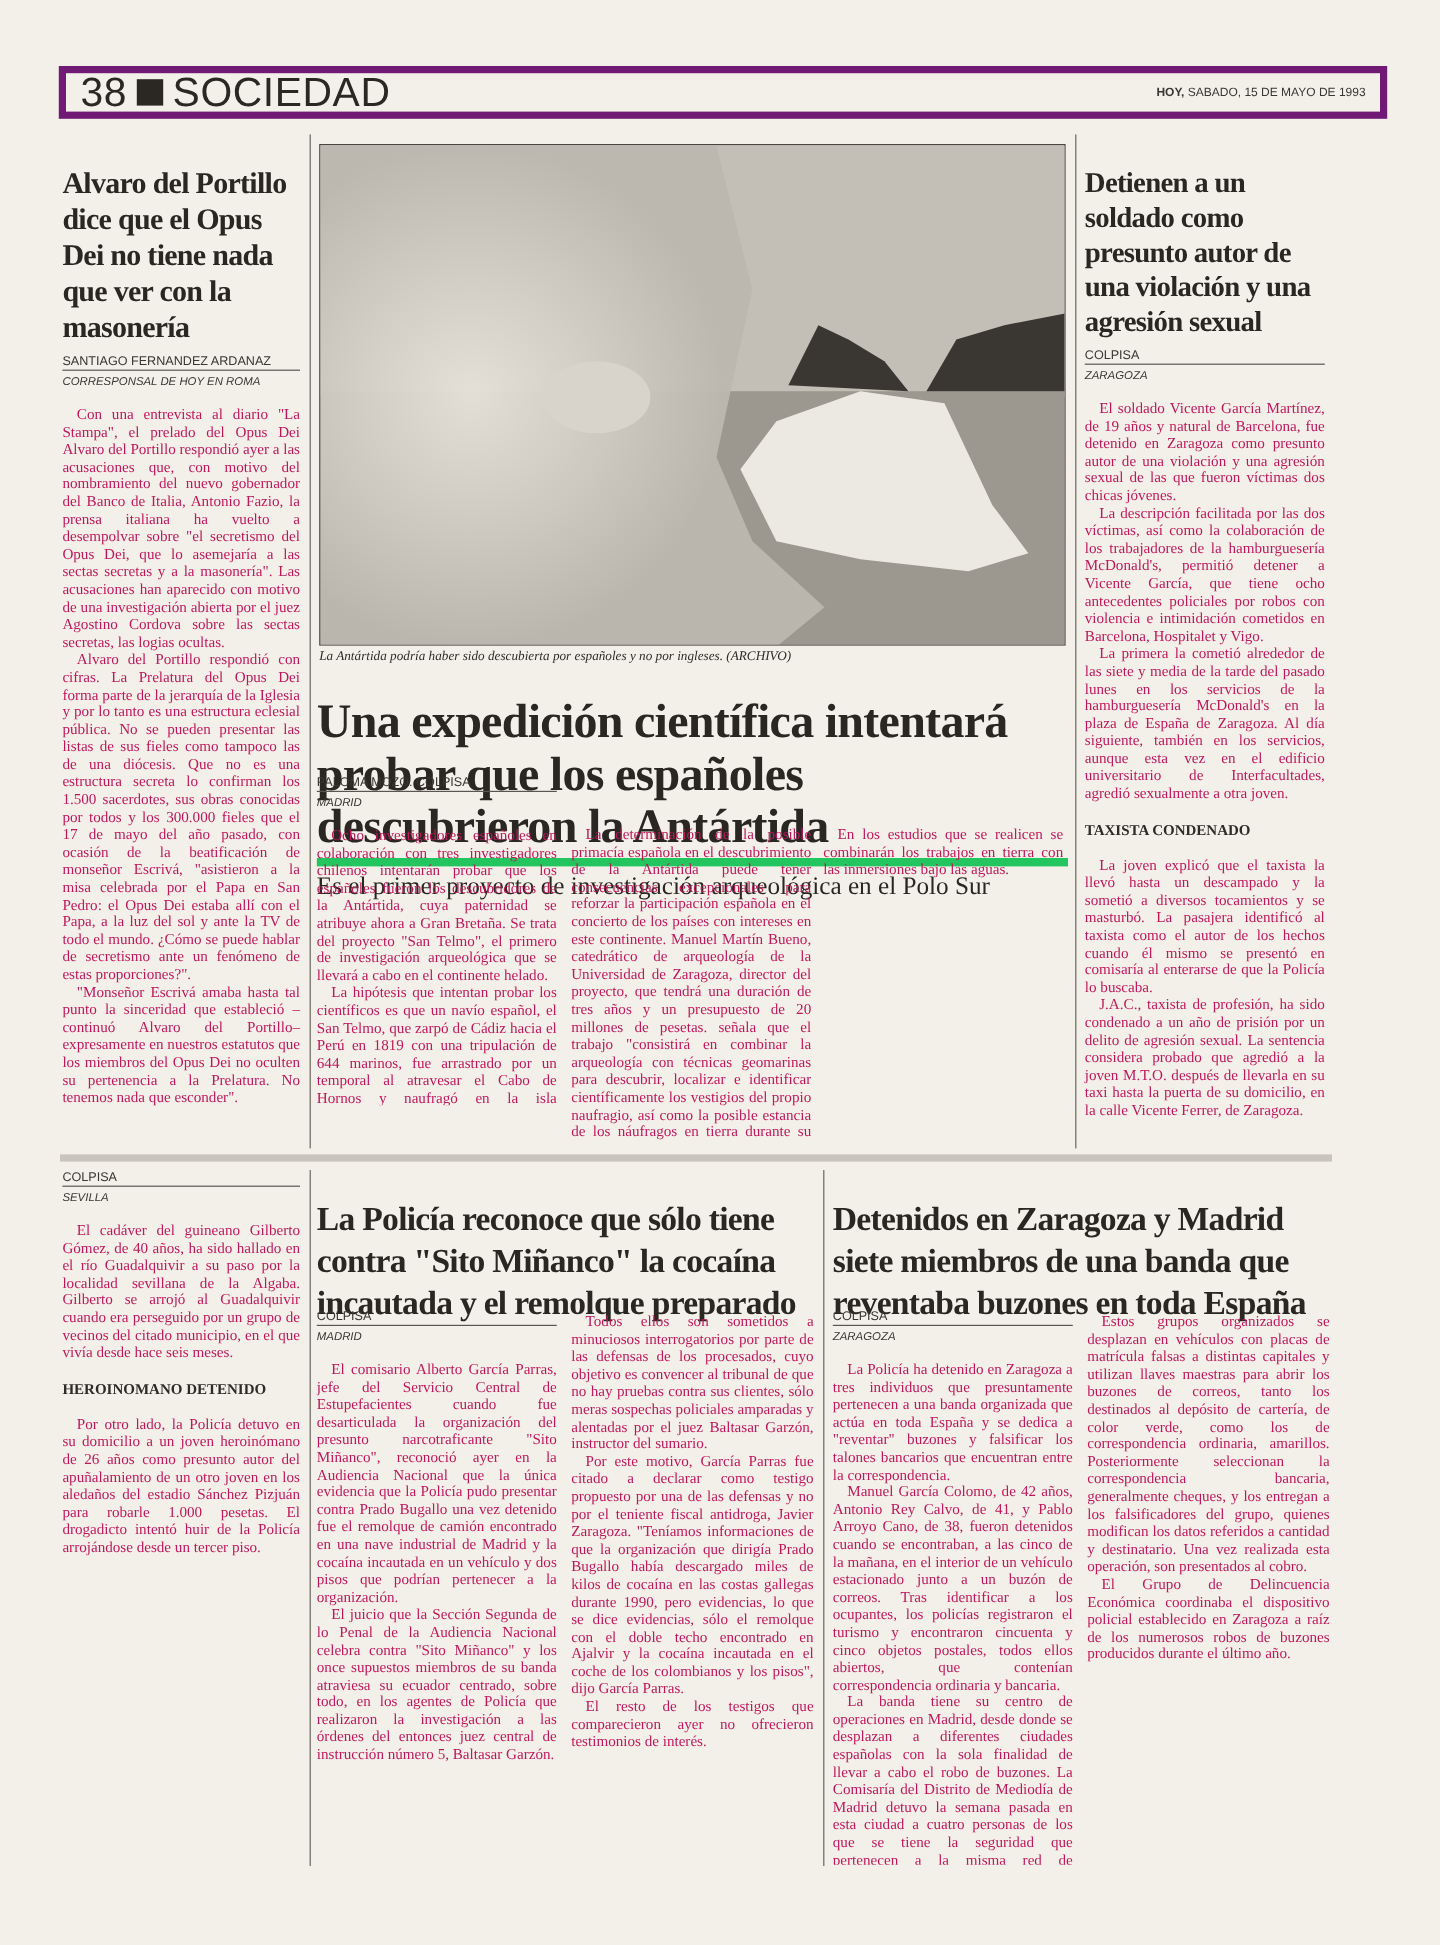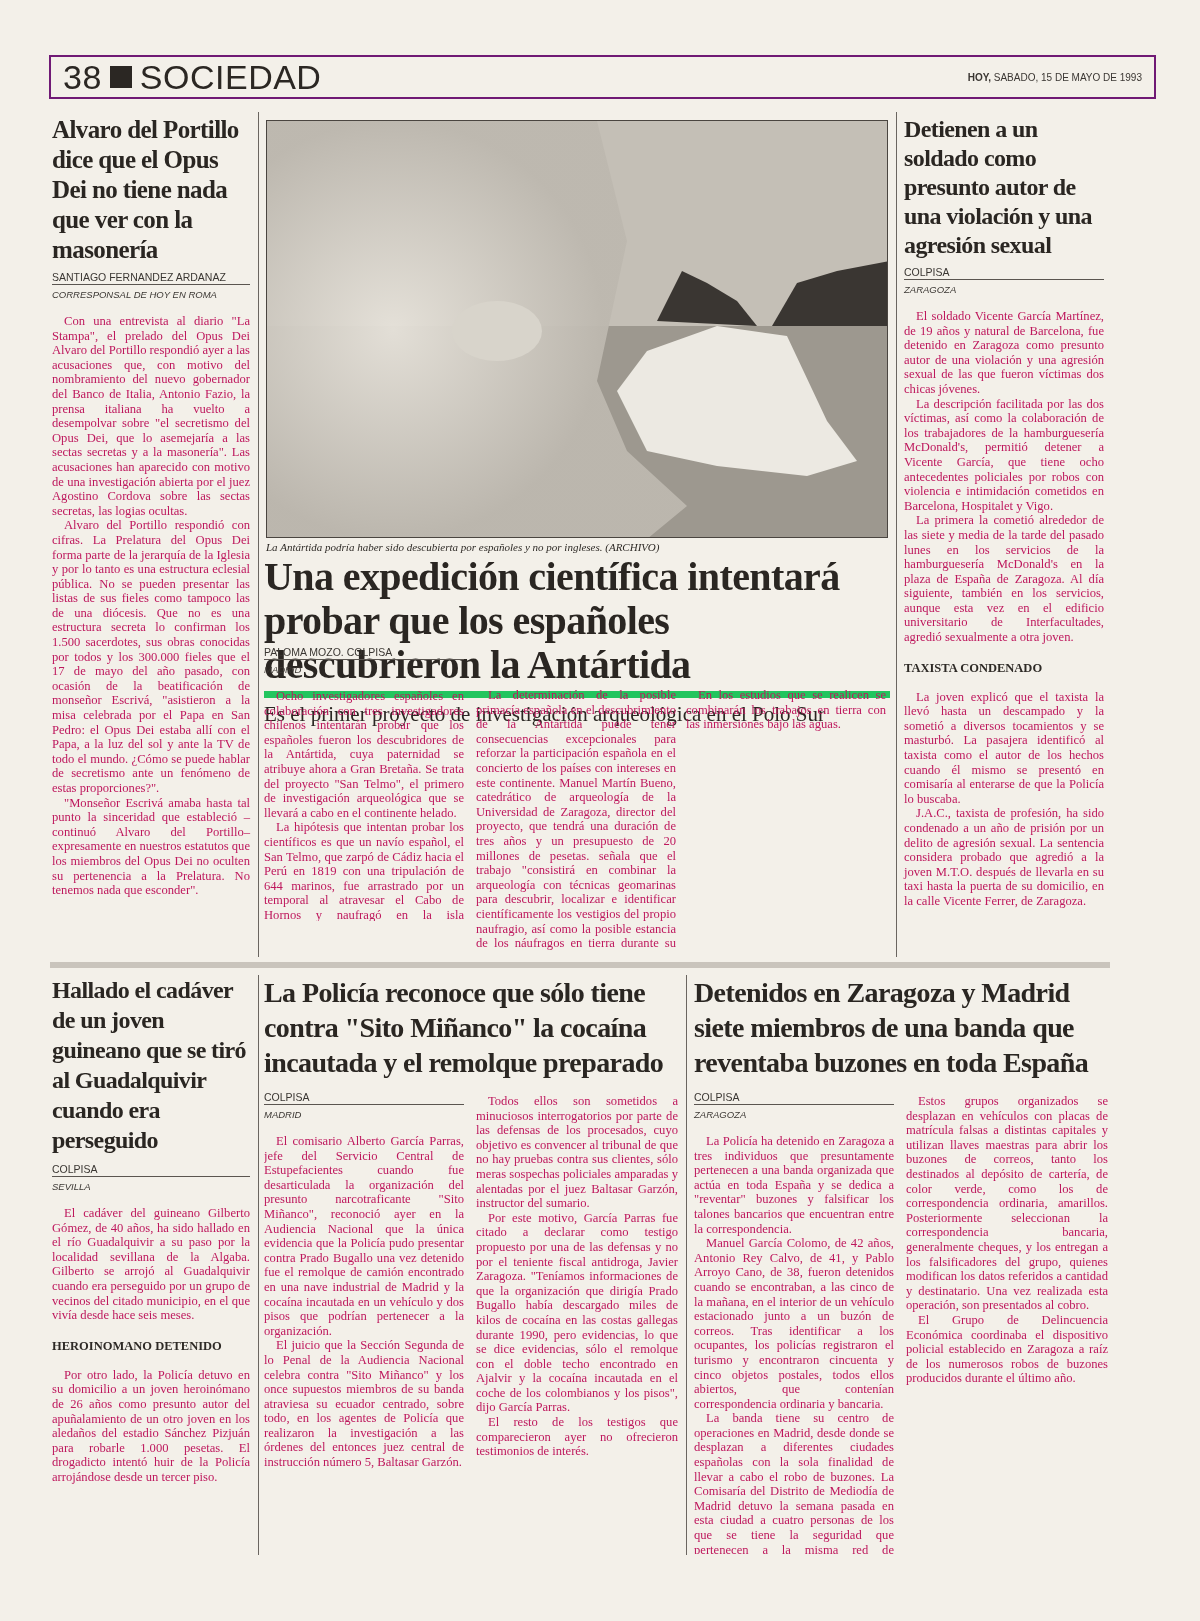--- a/index.html
+++ b/index.html
@@ -9,35 +9,35 @@
     color: #2a2622;
     font-family: "Liberation Serif", "DejaVu Serif", serif;
     position: relative;
     overflow: hidden;
   }
   .page { position: absolute; left: 0; top: 0; width: 1200px; height: 1621px; }
 
   
   .masthead {
     position: absolute; left: 49px; top: 55px; width: 1107px; height: 44px;
-    border: 2px solid #701a75; display: flex; align-items: center; justify-content: space-between;
+    border: 6px solid #701a75; display: flex; align-items: center; justify-content: space-between;
     padding: 12px 12px;
   }
   .masthead-left { display: flex; align-items: center; gap: 8px; font-family: "Liberation Sans", sans-serif; font-size: 34px; color: #2b2723; letter-spacing: 0.5px; }
   .masthead-left .sq { width: 22px; height: 22px; background: #2b2723; display: inline-block; }
   .masthead-right { font-family: "Liberation Sans", sans-serif; font-size: 10px; color: #3a3632; }
   .masthead-right b { font-weight: bold; }
 
   
   .vrule { position: absolute; width: 1px; background: #6a6560; }
   .hbar { position: absolute; height: 6px; background: #c9c4bc; }
 
   .headline {
     font-family: "Liberation Serif", "DejaVu Serif", serif;
-    font-weight: bold; color: #2a2622; letter-spacing: -0.6px;
+    font-weight: bold; color: #2a2622; letter-spacing: -0.6px; margin-top: 24px;
   }
   .byline {
     font-family: "Liberation Sans", sans-serif; font-size: 10.5px; color: #3a3632;
     border-bottom: 1px solid #5a5550; padding-bottom: 1px;
   }
   .place {
     font-family: "Liberation Sans", sans-serif; font-size: 9.5px; font-style: italic; color: #3a3632;
     margin-top: 4px; margin-bottom: 14px;
   }
   .body {
@@ -149,21 +149,20 @@
       <p>La primera la cometió alrededor de las siete y media de la tarde del pasado lunes en los servicios de la hamburguesería McDonald's en la plaza de España de Zaragoza. Al día siguiente, también en los servicios, aunque esta vez en el edificio universitario de Interfacultades, agredió sexualmente a otra joven.</p>
     </div>
     <div class="subhead">TAXISTA CONDENADO</div>
     <div class="body">
       <p>La joven explicó que el taxista la llevó hasta un descampado y la sometió a diversos tocamientos y se masturbó. La pasajera identificó al taxista como el autor de los hechos cuando él mismo se presentó en comisaría al enterarse de que la Policía lo buscaba.</p>
       <p>J.A.C., taxista de profesión, ha sido condenado a un año de prisión por un delito de agresión sexual. La sentencia considera probado que agredió a la joven M.T.O. después de llevarla en su taxi hasta la puerta de su domicilio, en la calle Vicente Ferrer, de Zaragoza.</p>
     </div>
   </div>
 
   <div class="abs" style="left:52px; top:975px; width:198px;">
-    <h2 class="headline" style="font-size:24px; line-height:30px; margin-bottom:8px;">Hallado el cadáver de un joven guineano que se tiró al Guadalquivir cuando era perseguido</h2>
     <div class="byline">COLPISA</div>
     <div class="place">SEVILLA</div>
     <div class="body">
       <p>El cadáver del guineano Gilberto Gómez, de 40 años, ha sido hallado en el río Guadalquivir a su paso por la localidad sevillana de la Algaba. Gilberto se arrojó al Guadalquivir cuando era perseguido por un grupo de vecinos del citado municipio, en el que vivía desde hace seis meses.</p>
     </div>
     <div class="subhead">HEROINOMANO DETENIDO</div>
     <div class="body">
       <p>Por otro lado, la Policía detuvo en su domicilio a un joven heroinómano de 26 años como presunto autor del apuñalamiento de un otro joven en los aledaños del estadio Sánchez Pizjuán para robarle 1.000 pesetas. El drogadicto intentó huir de la Policía arrojándose desde un tercer piso.</p>
     </div>
   </div>

